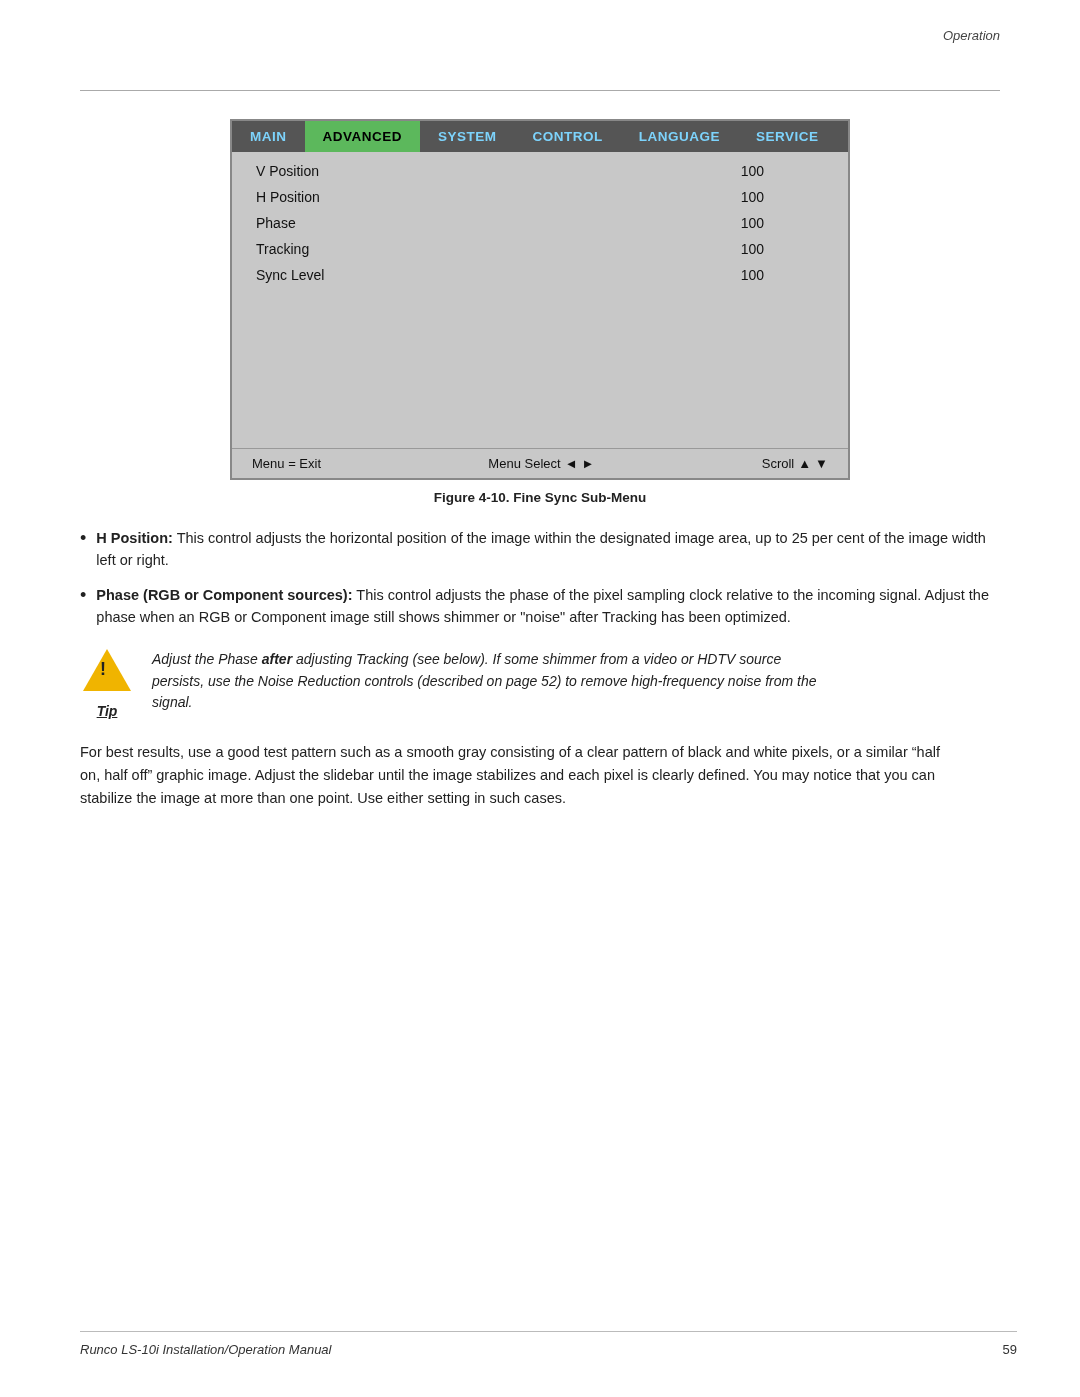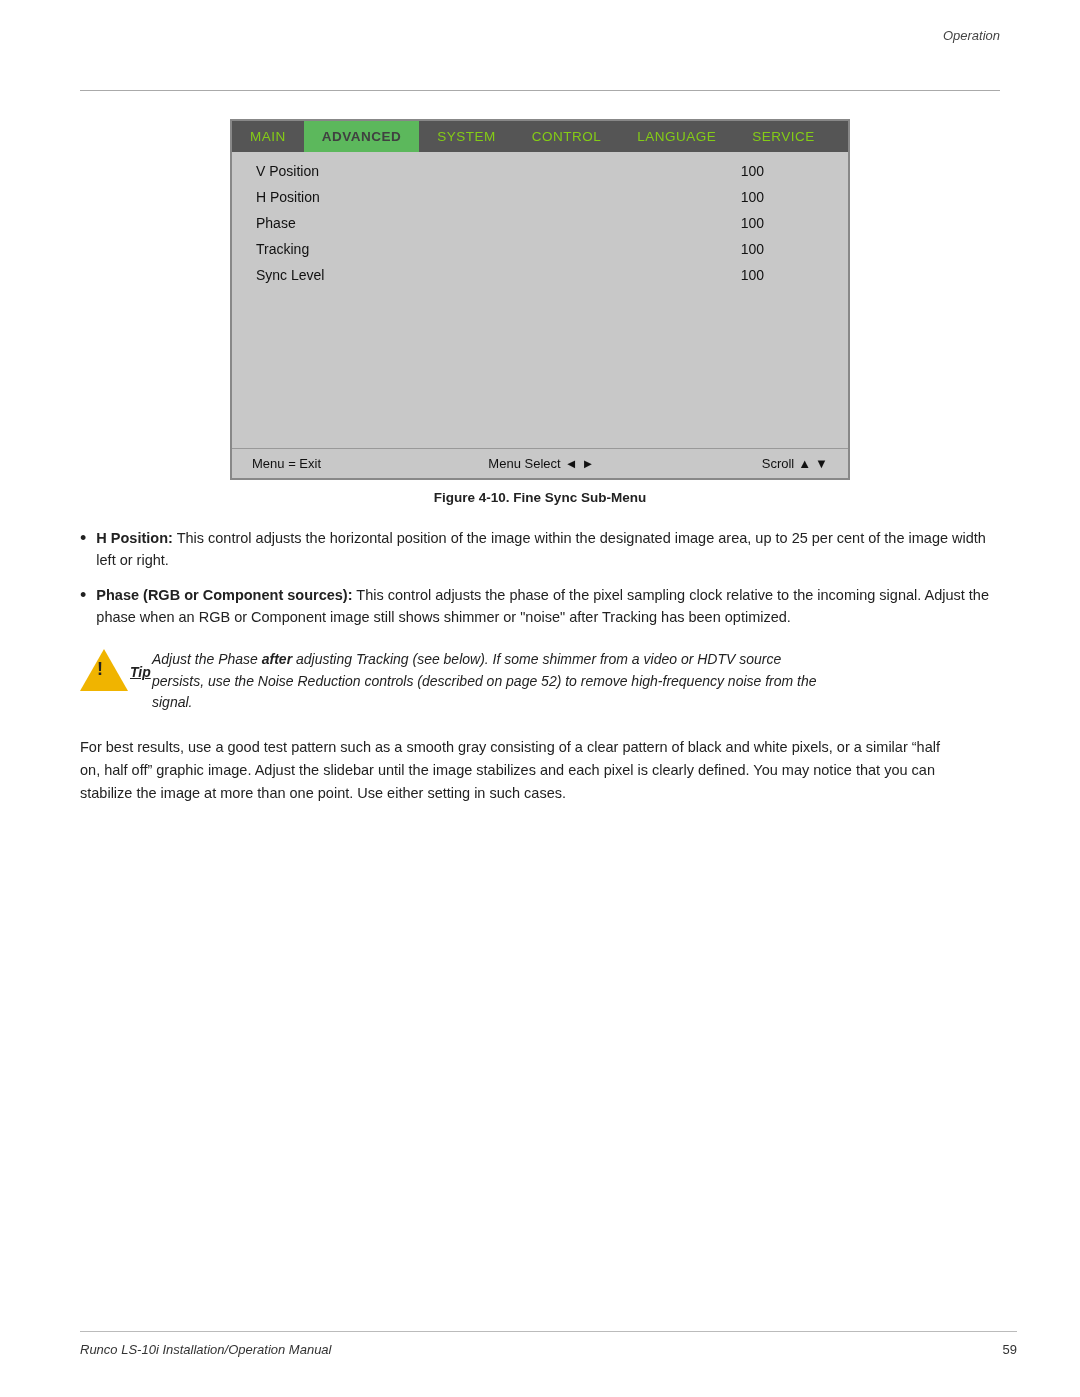--- a/index.html
+++ b/index.html
@@ -55,29 +55,29 @@
       font-size: 15px;
     }
 
     .osd-tabs {
       display: flex;
       background: #555;
     }
 
     .osd-tab {
       padding: 8px 18px;
-      color: #84cc16;
+      color: #7dd3fc;
       font-size: 13.5px;
       letter-spacing: 0.5px;
-      font-weight: normal;
+      font-weight: bold;
     }
 
     .osd-tab.active {
       background: #5cb85c;
-      color: #404040;
+      color: #000000;
       font-weight: bold;
     }
 
     .osd-body {
       background: #c8c8c8;
       padding: 6px 0 0 0;
     }
 
     .osd-row {
       display: flex;
@@ -159,22 +159,23 @@
       display: flex;
       align-items: flex-start;
       margin: 20px 0 22px 0;
       gap: 18px;
     }
 
     .tip-icon-wrap {
       flex-shrink: 0;
       width: 54px;
       display: flex;
+      flex-direction: column;
       align-items: center;
-      gap: 2px;
+      gap: 8px;
       text-decoration: underline;
     }
 
     .tip-triangle {
       width: 0;
       height: 0;
       border-left: 24px solid transparent;
       border-right: 24px solid transparent;
       border-bottom: 42px solid #f0b400;
       position: relative;

